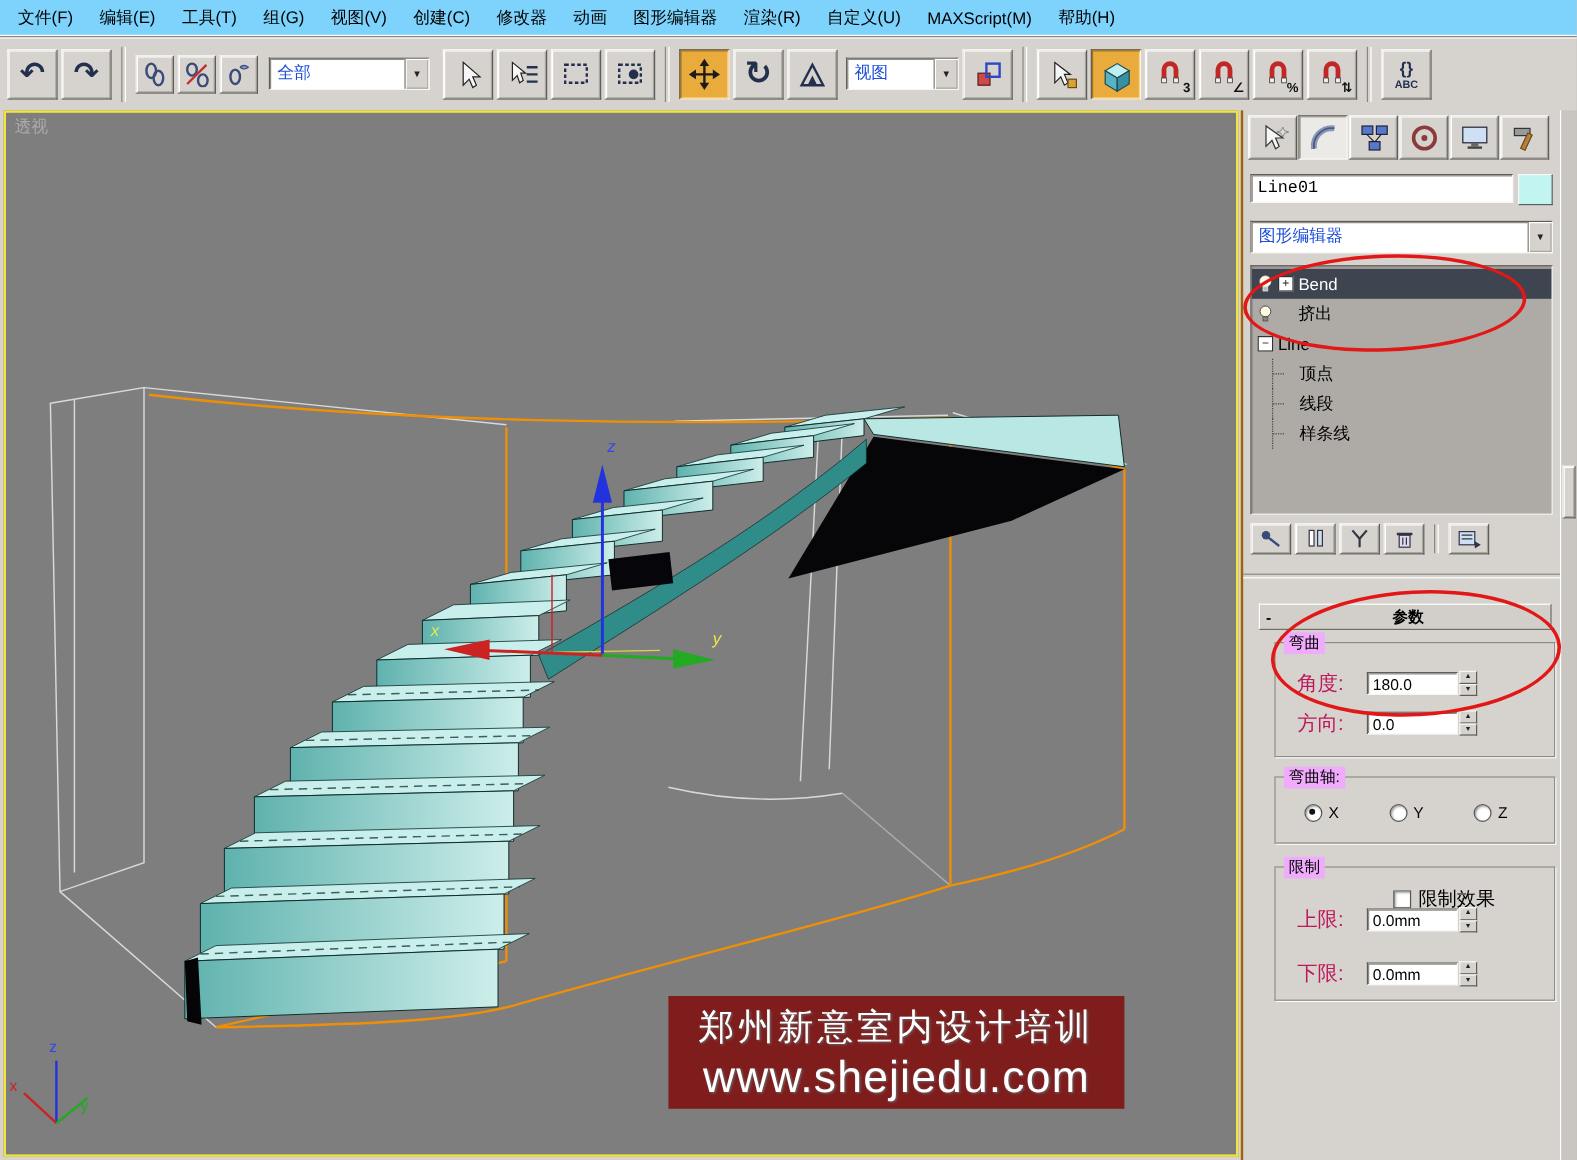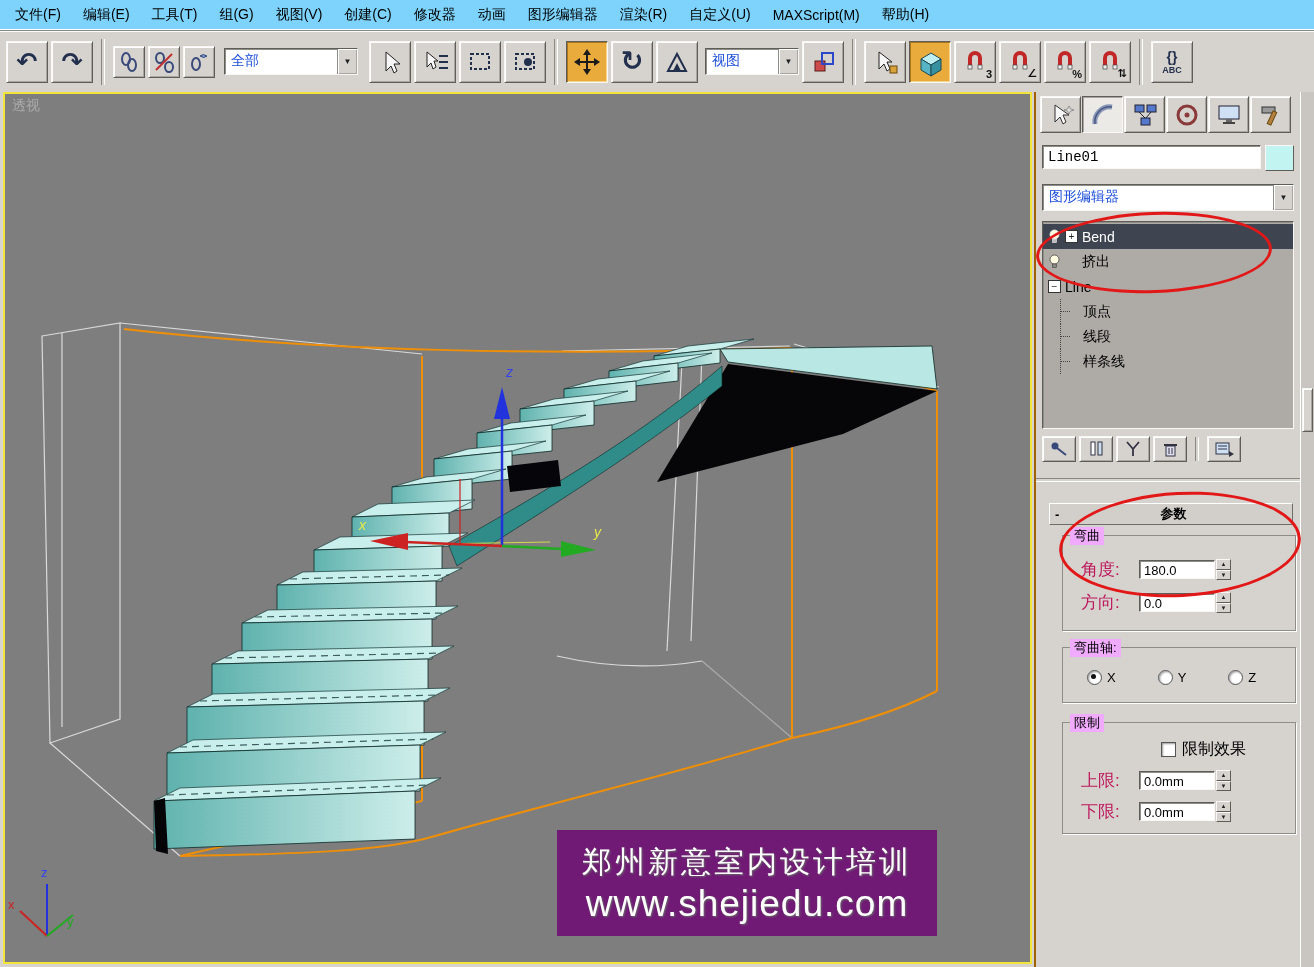--- a/index.html
+++ b/index.html
@@ -31,21 +31,21 @@
   .dd .val{flex:1;font-size:14px;color:#1d4ed8;padding:3px 6px 0 6px;white-space:nowrap}
   .dd .arrow{width:19px;background:#d6d3ce;border-left:1px solid #8f8d88;
       display:flex;align-items:center;justify-content:center;font-size:8px;color:#222;
       box-shadow:inset 1px 1px 0 #fff, inset -1px -1px 0 #a9a6a1}
   .badge{position:absolute;right:3px;bottom:2px;font-size:11px;font-weight:bold;color:#111}
   
   .viewport{position:absolute;left:3px;top:92px;width:1029px;height:872px;background:#7e7e7e;
        border:2px solid #f2e43c;box-sizing:border-box}
   .vp-label{position:absolute;left:7px;top:3px;color:#aaaaaa;font-size:14px;z-index:5}
   svg.scene{position:absolute;left:0;top:0;width:100%;height:100%}
-  .watermark{position:absolute;left:552px;top:736px;width:380px;height:106px;background:#701a75;
+  .watermark{position:absolute;left:552px;top:736px;width:380px;height:94px;background:#7f1d1d;
        display:flex;flex-direction:column;align-items:center;justify-content:center;z-index:4;
        color:#ffffff;text-shadow:1px 1px 2px #6b6b6b}
   .wm1{font-size:30px;letter-spacing:3px}
   .wm2{font-size:37px;letter-spacing:1px}
   
   .cmdpanel{position:absolute;left:1034px;top:92px;width:266px;height:875px;background:#d6d3ce;
        border-left:2px solid #a16207;box-sizing:border-box}
   .ptabs{position:absolute;left:4px;top:4px;display:flex;gap:1px}
   .ptab{width:41px;height:37px}
   .ptab.active{background:#eceae6;border-color:#5f5d58 #f8f7f5 #f8f7f5 #5f5d58;
@@ -552,21 +552,21 @@
       <span class="rlabel">Z</span>
     </div>
   </div>
 
   <div class="group" style="top:630px;height:112px">
     <span class="legend">限制</span>
     <div class="prow" style="left:98px;top:16px;gap:6px">
       <span class="checkbox"></span>
       <span style="font-size:16px">限制效果</span>
     </div>
-    <div class="prow" style="left:18px;top:46px">
+    <div class="prow" style="left:18px;top:32px">
       <span class="plabel" style="width:58px">上限:</span>
       <div class="sunken numfield">0.0mm</div>
       <div class="spin">
         <div>▲</div>
         <div>▼</div>
       </div>
     </div>
     <div class="prow" style="left:18px;top:77px">
       <span class="plabel" style="width:58px">下限:</span>
       <div class="sunken numfield">0.0mm</div>

